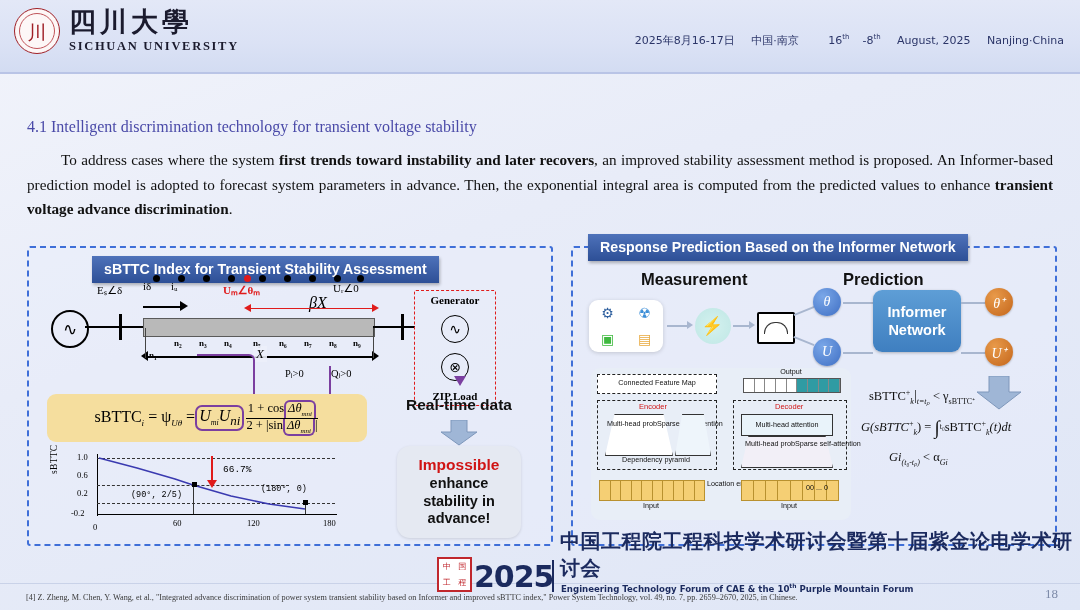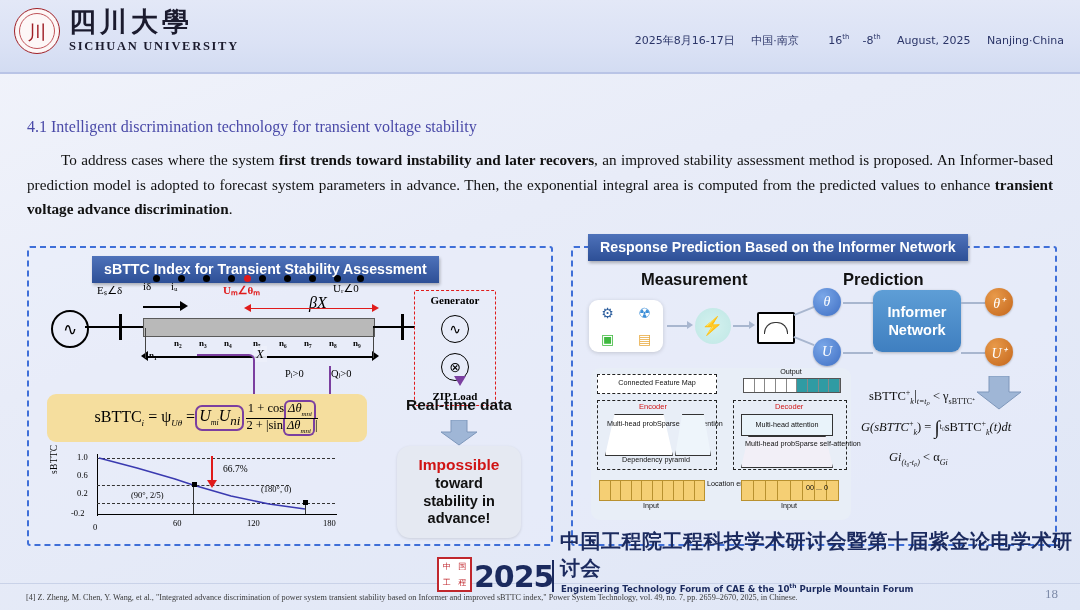--- a/index.html
+++ b/index.html
@@ -113,21 +113,21 @@
 
   
   .chart{position:absolute;left:22px;top:200px;width:310px;height:86px;}
   .cax{position:absolute;background:#000;}
   .gline{position:absolute;height:0;border-top:1px dashed #333;}
   .ctick{position:absolute;font-family:"Liberation Serif",serif;font-size:8.5px;color:#000;}
   .ylabel{
     position:absolute;left:-2px;top:26px;transform:rotate(-90deg);transform-origin:left top;
     font-family:"Liberation Serif",serif;font-size:9.5px;letter-spacing:.3px;
   }
-  .cann{position:absolute;font-family:Liberation Serif, serif;font-size:8.5px;color:#000;white-space:nowrap;}
+  .cann{position:absolute;font-family:Liberation Mono, monospace;font-size:8.5px;color:#000;white-space:nowrap;}
 
   
   .rt-text{
     position:absolute;left:355px;top:148px;width:150px;text-align:center;
     font-size:15.5px;font-weight:700;color:#111;
   }
   .imp-box{
     position:absolute;left:368px;top:198px;width:124px;height:92px;
     background:#e5e9f2;border-radius:13px;
     display:flex;flex-direction:column;align-items:center;justify-content:center;
@@ -369,21 +369,21 @@
       <div class="ctick" style="left:272px;top:70px;">180</div>
     </div>
 
     <div class="ah" style="left:425px;top:128px;border-width:10px 6px 0 6px;border-color:#7b3fa0 transparent transparent transparent;"></div>
     <div class="rt-text">Real-time data</div>
     <svg style="position:absolute;left:410px;top:172px;" width="40" height="26">
       <polygon points="12,0 28,0 28,12 38,12 20,25 2,12 12,12" fill="#9fb6d6" stroke="#7e97bb" stroke-width="1"></polygon>
     </svg>
     <div class="imp-box">
       <div class="red">Impossible</div>
-      <div class="blk">toward</div>
+      <div class="blk">enhance</div>
       <div class="blk">stability in</div>
       <div class="blk">advance!</div>
     </div>
   </div>
 
   <div class="panel panel-right">
     <div class="panel-title pt-right">Response Prediction Based on the Informer Network</div>
 
     <div class="sub-h" style="left:68px;top:22px;">Measurement</div>
     <div class="sub-h" style="left:270px;top:22px;">Prediction</div>

